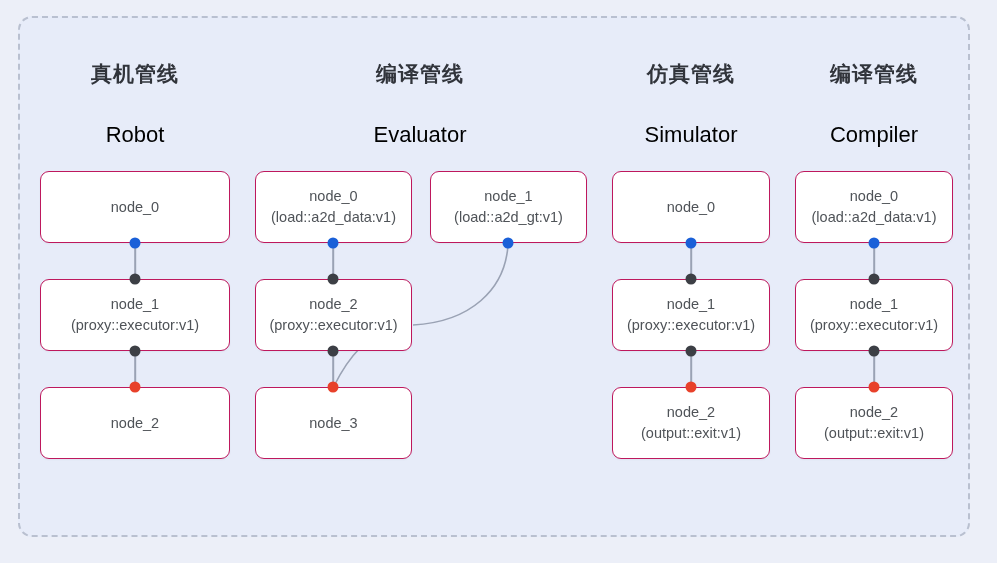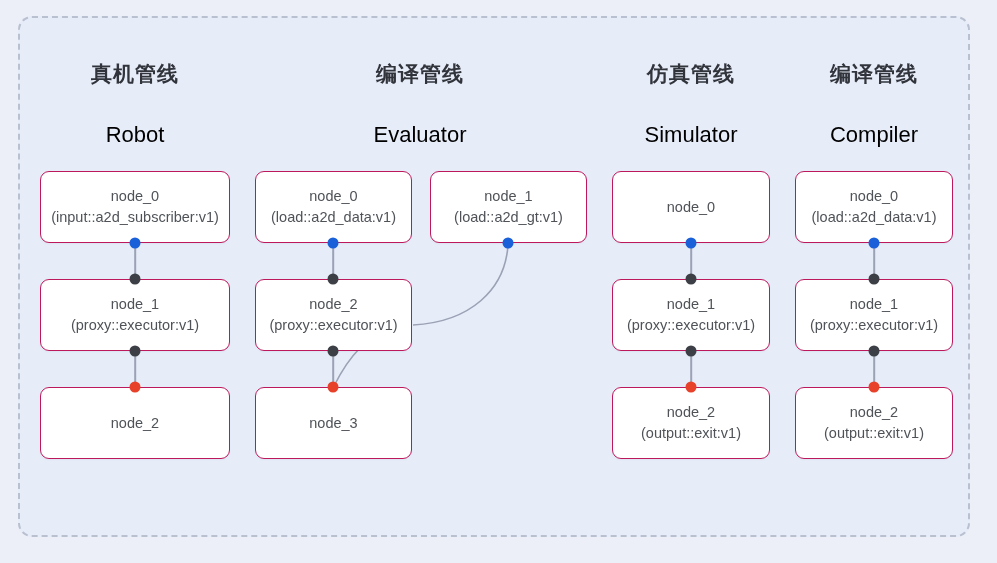--- a/index.html
+++ b/index.html
@@ -116,21 +116,20 @@
   <svg id="edge-layer" viewBox="0 0 997 563" xmlns="http://www.w3.org/2000/svg">
       <path d="M 508 245 C 505 290 470 322 413 325" fill="none" stroke="#9aa2b4" stroke-width="1.6"></path>
       <path d="M 360 348 C 350 358 341 372 334 386" fill="none" stroke="#9aa2b4" stroke-width="1.6"></path>
     </svg>
 
   <div id="dynamic-layer">
       <div class="col-title-cn" style="left: 135px;">真机管线</div>
       <div class="col-title-en" style="left: 135px;">Robot</div>
       <div class="node" style="left: 40px; top: 171px; width: 190px; height: 72px;">
         <div class="node-id">node_0</div>
-        <div class="node-type">(input::a2d_subscriber:v1)</div>
       </div>
       <div class="node" style="left: 40px; top: 279px; width: 190px; height: 72px;">
         <div class="node-id">node_1</div>
         <div class="node-type">(proxy::executor:v1)</div>
       </div>
       <div class="node" style="left: 40px; top: 387px; width: 190px; height: 72px;">
         <div class="node-id">node_2</div>
       </div>
       <div class="col-title-cn" style="left: 420px;">编译管线</div>
       <div class="col-title-en" style="left: 420px; text-align: right;">Evaluator</div>

